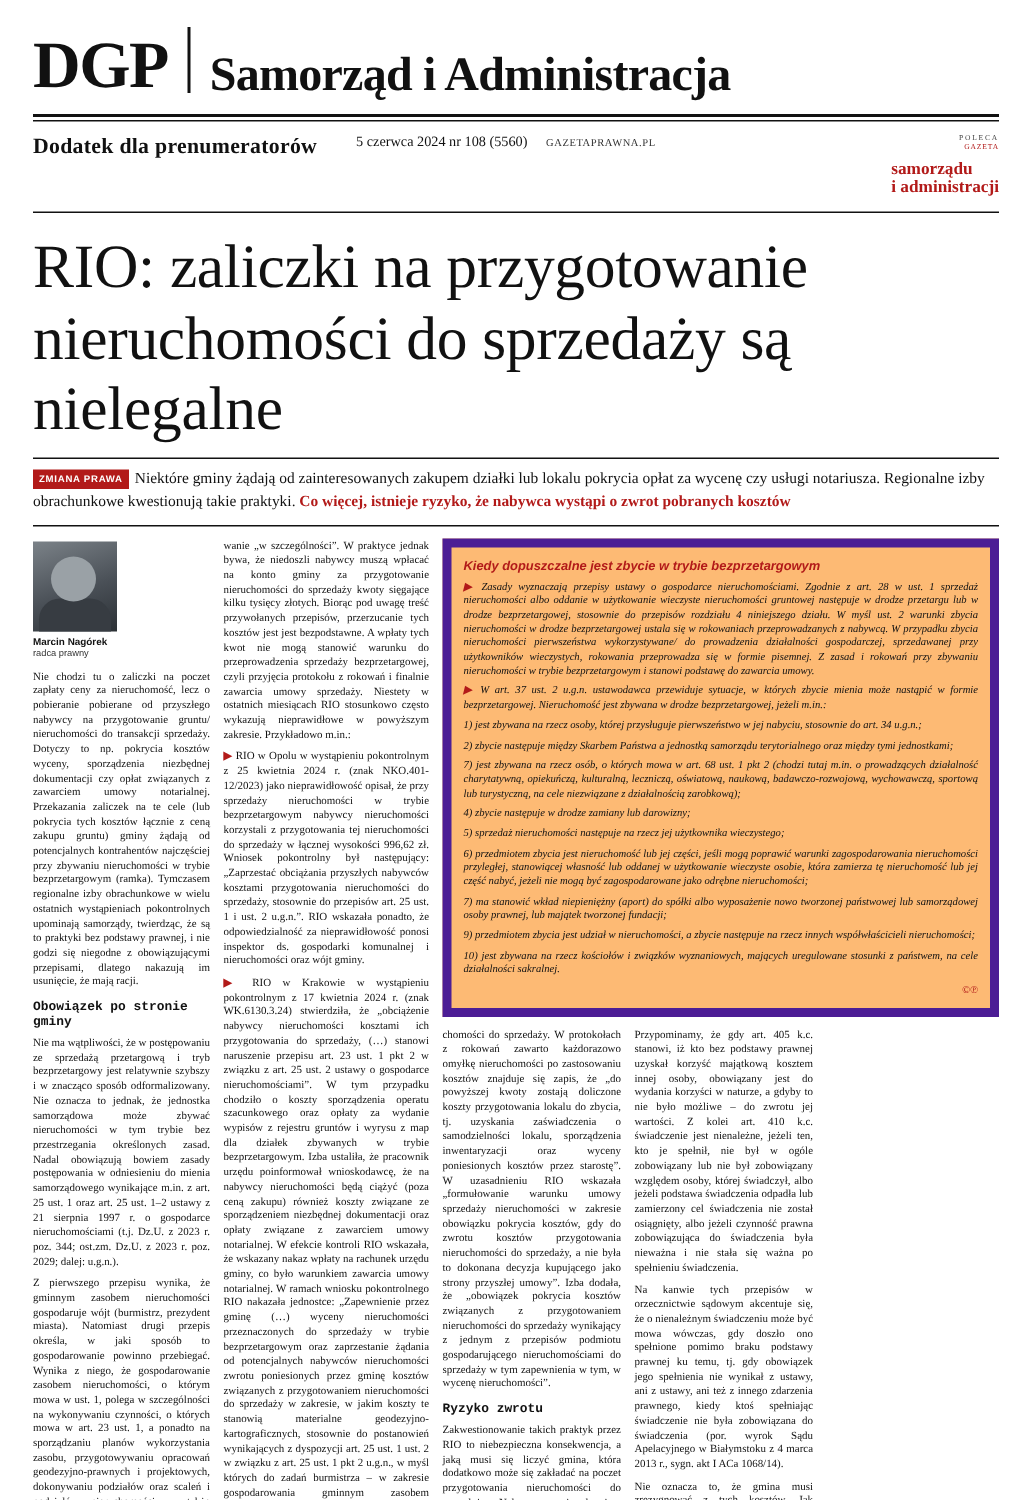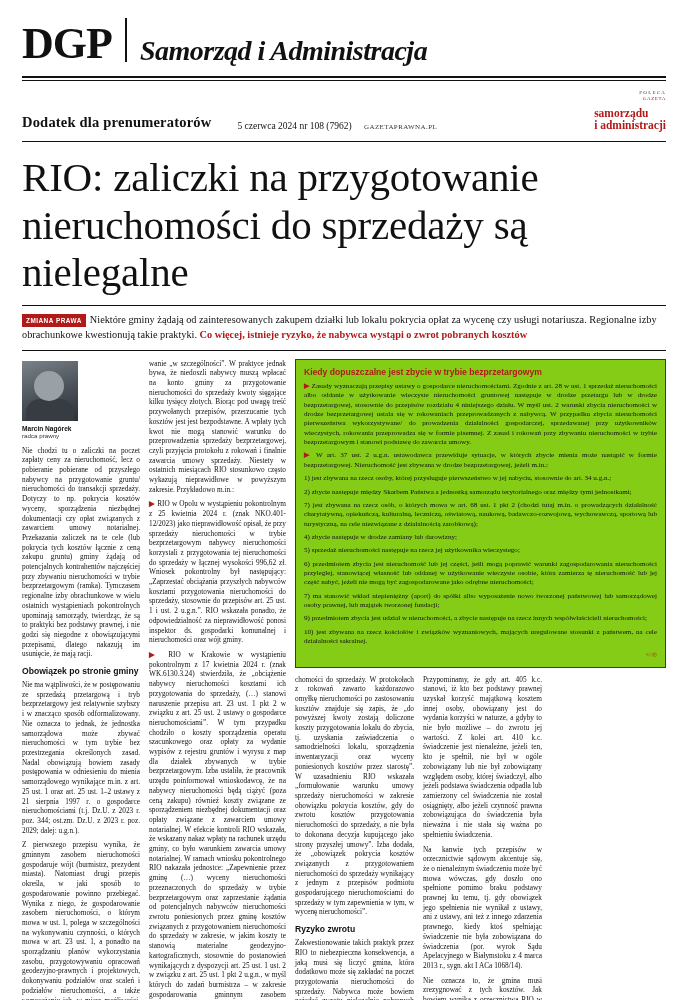--- a/index.html
+++ b/index.html
@@ -14,27 +14,27 @@
   .masthead{display:flex;align-items:flex-end;}
   .dgp{
     font-family:"Liberation Serif", serif;
     font-weight:bold;font-size:44px;letter-spacing:-1px;line-height:0.95;
   }
   .mast-divider{
     width:2px;background:#111;margin:0 13px 3px 13px;height:44px;
   }
   .mast-title{
     font-family:"Liberation Serif", serif;
-    font-weight:bold;font-size:28px;line-height:1;letter-spacing:-0.5px;font-style:italic;
+    font-weight:bold;font-size:32px;line-height:1;letter-spacing:-0.5px;
   }
   .rule-thick{border-top:2px solid #111;margin-top:11px;}
   .rule-thin{border-top:1px solid #111;margin-top:2px;}
 
   
-  .subhead{display:flex;align-items:flex-end;padding:9px 0 8px 0;}
+  .subhead{display:flex;align-items:flex-start;padding:9px 0 8px 0;}
   .subhead .left{font-weight:bold;font-size:14.5px;letter-spacing:.2px;}
   .subhead .mid{font-size:9.5px;margin-left:26px;color:#111;}
   .subhead .mid .small{font-size:7px;letter-spacing:.4px;margin-left:10px;color:#333;}
   .subhead .right{margin-left:auto;display:flex;align-items:flex-end;gap:5px;flex-direction:column;}
   .poleca{font-size:5px;letter-spacing:1.2px;color:#444;text-align:right;line-height:1.2;}
   .poleca .gaz{font-size:5px;color:#b21a19;letter-spacing:.6px;}
   .brandbox{color:#b21a19;font-weight:bold;font-size:11.5px;line-height:1.05;text-align:left;}
 
   
   .headline{
@@ -67,29 +67,29 @@
   }
   .byline-photo:before{
     content:"";position:absolute;left:4px;top:38px;width:48px;height:30px;border-radius:14px 14px 0 0;
     background:#373c42;
   }
   .byline-name{font-family:"Liberation Sans",sans-serif;font-size:6.6px;font-weight:bold;}
   .byline-role{font-family:"Liberation Sans",sans-serif;font-size:6.2px;color:#333;margin-bottom:7px;}
 
   p.body{font-size:7.3px;line-height:1.33;text-align:justify;margin:0 0 5px 0;}
   p.body.first{text-indent:0;}
-  .sub-h{font-family:Liberation Sans, sans-serif;font-weight:bold;font-size:8.6px;margin:7px 0 4px 0;}
+  .sub-h{font-family:Liberation Mono, monospace;font-weight:bold;font-size:8.6px;margin:7px 0 4px 0;}
   ul.dash{margin:0 0 5px 0;padding:0;list-style:none;}
   ul.dash li{font-size:7.3px;line-height:1.33;text-align:justify;padding-left:7px;position:relative;margin-bottom:2px;margin-top:34px;}
   ul.dash li:before{content:"■";position:absolute;left:0;top:0;font-size:4px;line-height:1.9;color:#111;}
   .arrow{color:#b21a19;font-weight:bold;}
 
   
   .box{
-    border:1px solid #4c1d95;background:#84cc16;padding:7px 8px 8px 8px;box-sizing:border-box;
+    border:6px solid #4c1d95;background:#fdba74;padding:7px 8px 8px 8px;box-sizing:border-box;font-style:italic;
   }
   .box h3{
     font-family:"Liberation Sans",sans-serif;color:#b21a19;font-size:8.6px;font-weight:bold;
     margin:0 0 5px 0;line-height:1.2;
   }
   .box p{font-size:7.1px;line-height:1.32;text-align:justify;margin:0 0 4px 0;}
   .box .endmark{text-align:right;color:#b21a19;font-size:7px;}
 
   .two-col-bottom{display:flex;gap:9px;margin-top:7px;}
   .two-col-bottom .c{width:119px;flex:0 0 119px;}
@@ -103,21 +103,21 @@
     <div class="dgp">DGP</div>
     <div class="mast-divider"></div>
     <div class="mast-title">Samorząd i Administracja</div>
   </div>
   <div class="rule-thick"></div>
   <div class="rule-thin"></div>
 
   <div class="subhead">
     <div class="left">Dodatek dla prenumeratorów</div>
     <div class="mid">
-      <span>5 czerwca 2024 nr 108 (7962)</span>
+      <span>5 czerwca 2024 nr 108 (5560)</span>
       <span class="small">GAZETAPRAWNA.PL</span>
     </div>
     <div class="right">
       <div class="poleca">
         <div>POLECA</div>
         <div class="gaz">GAZETA</div>
       </div>
       <div class="brandbox">
         <div>samorządu</div>
         <div>i administracji</div>

